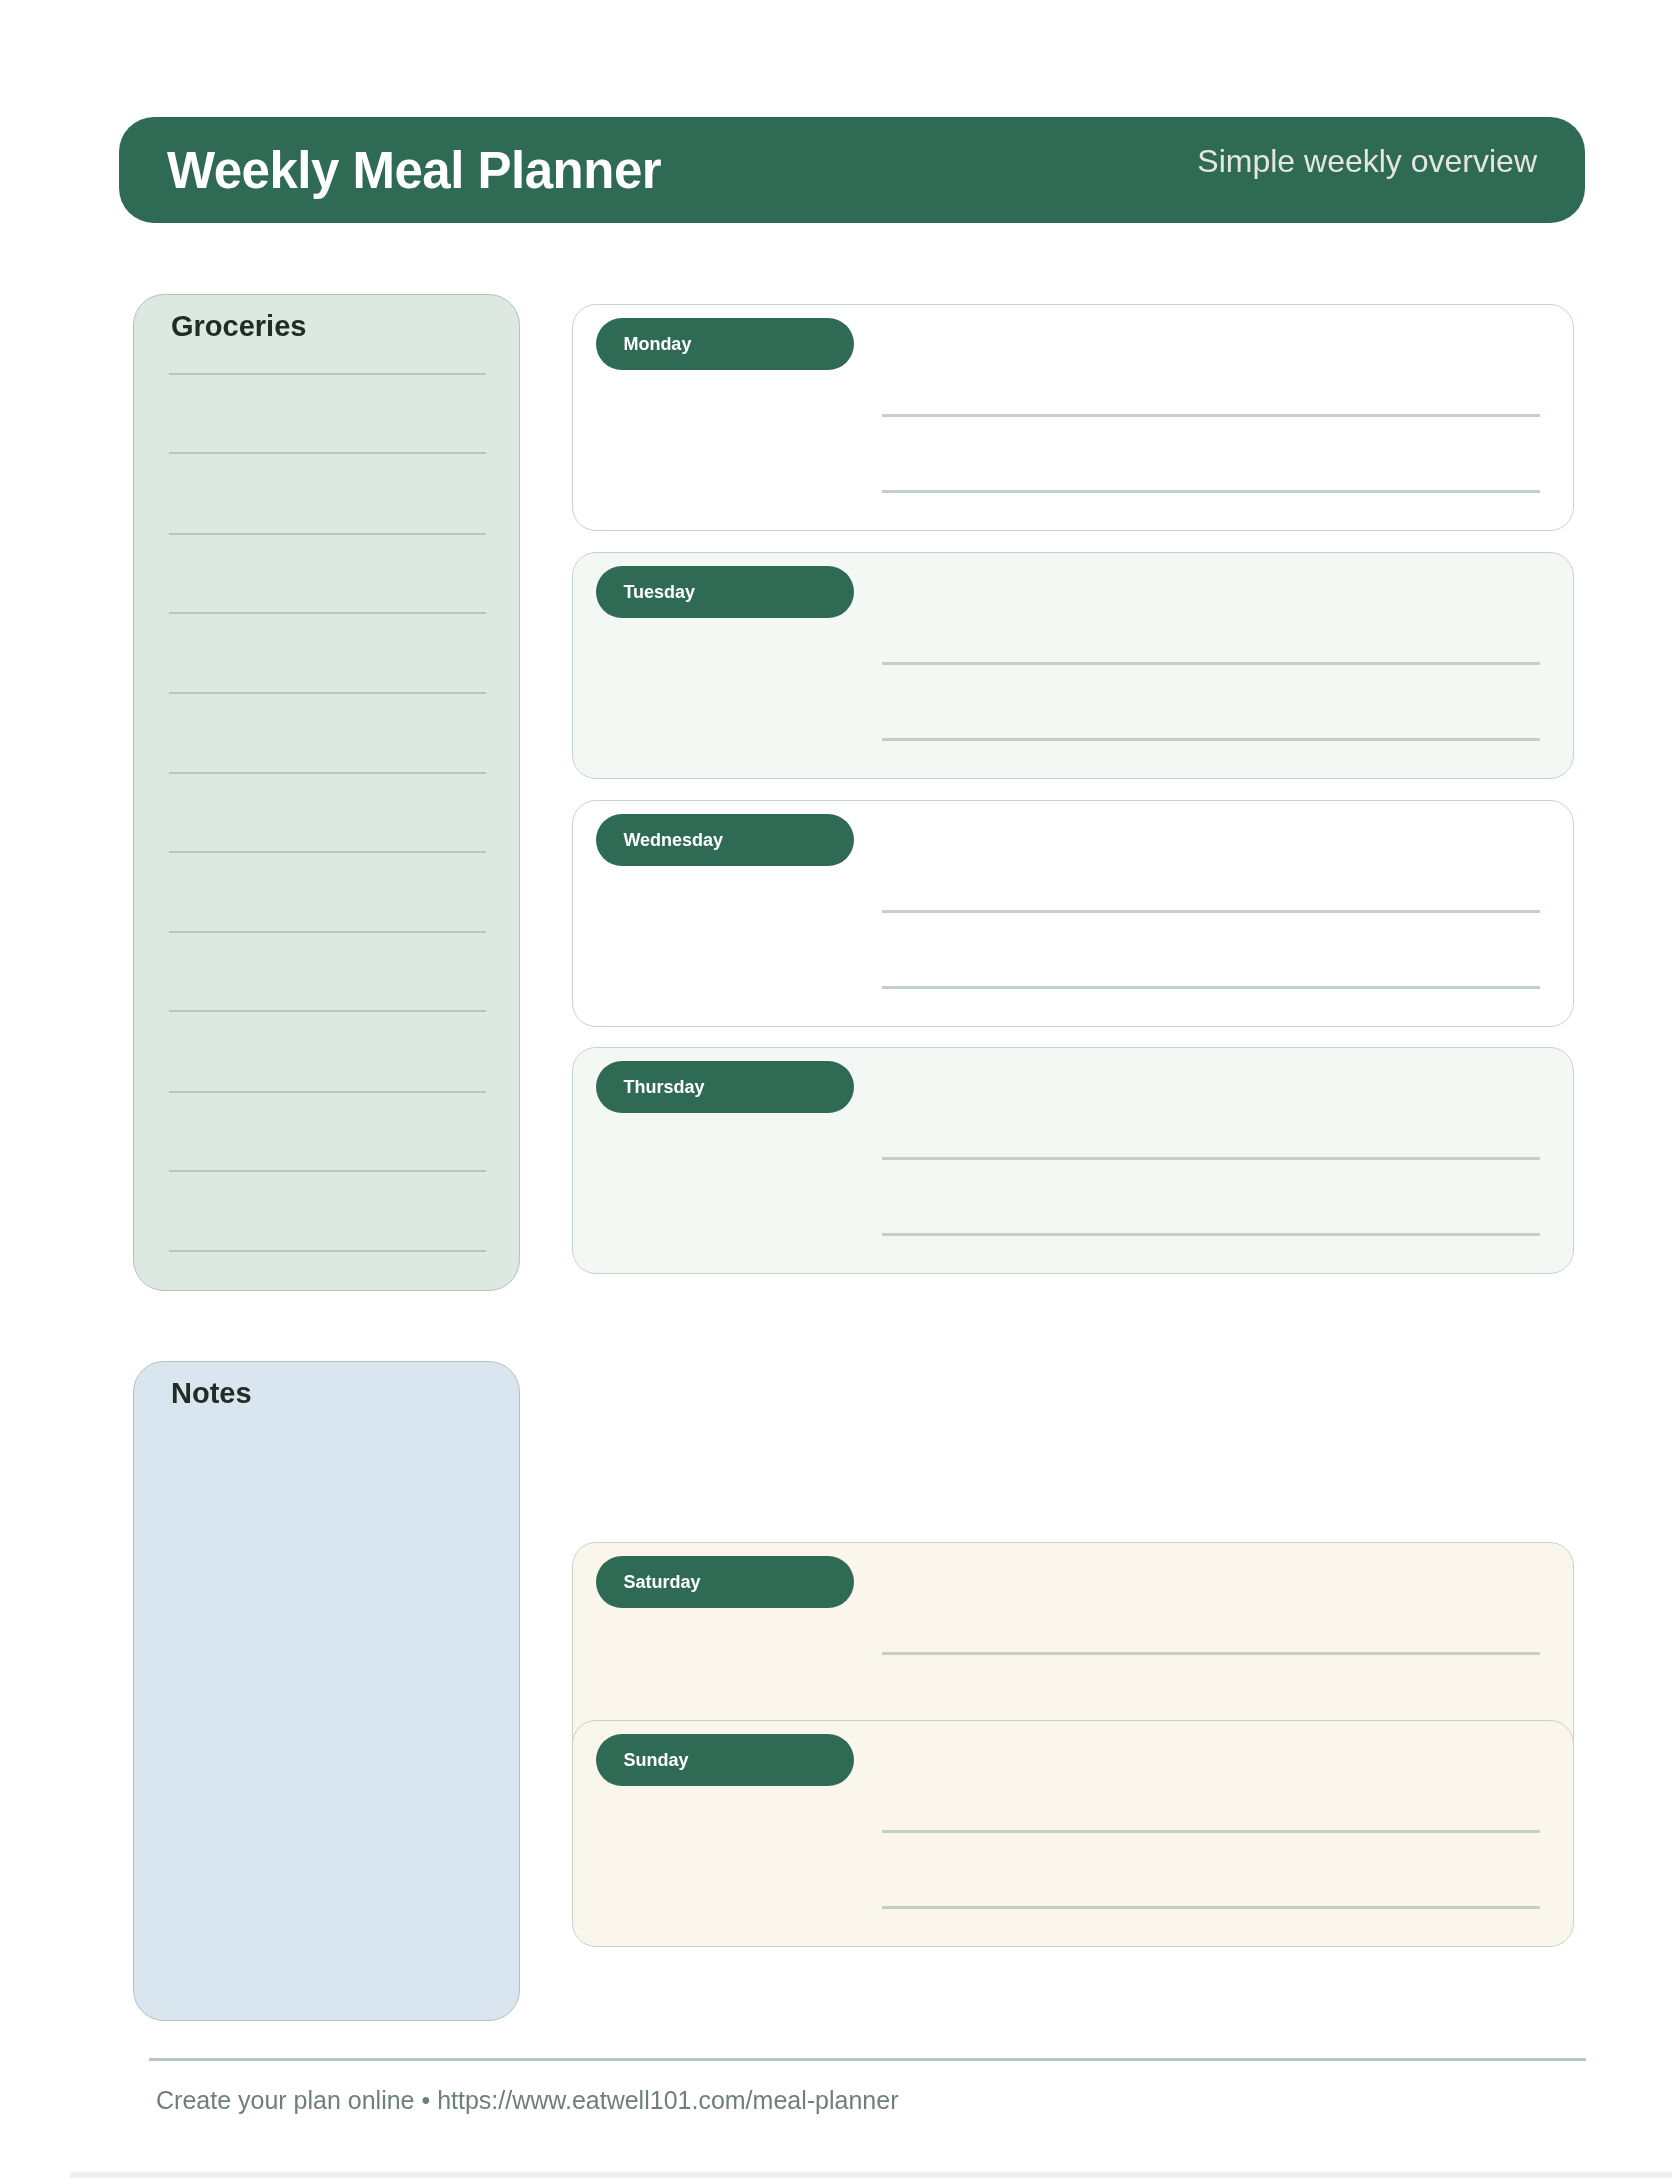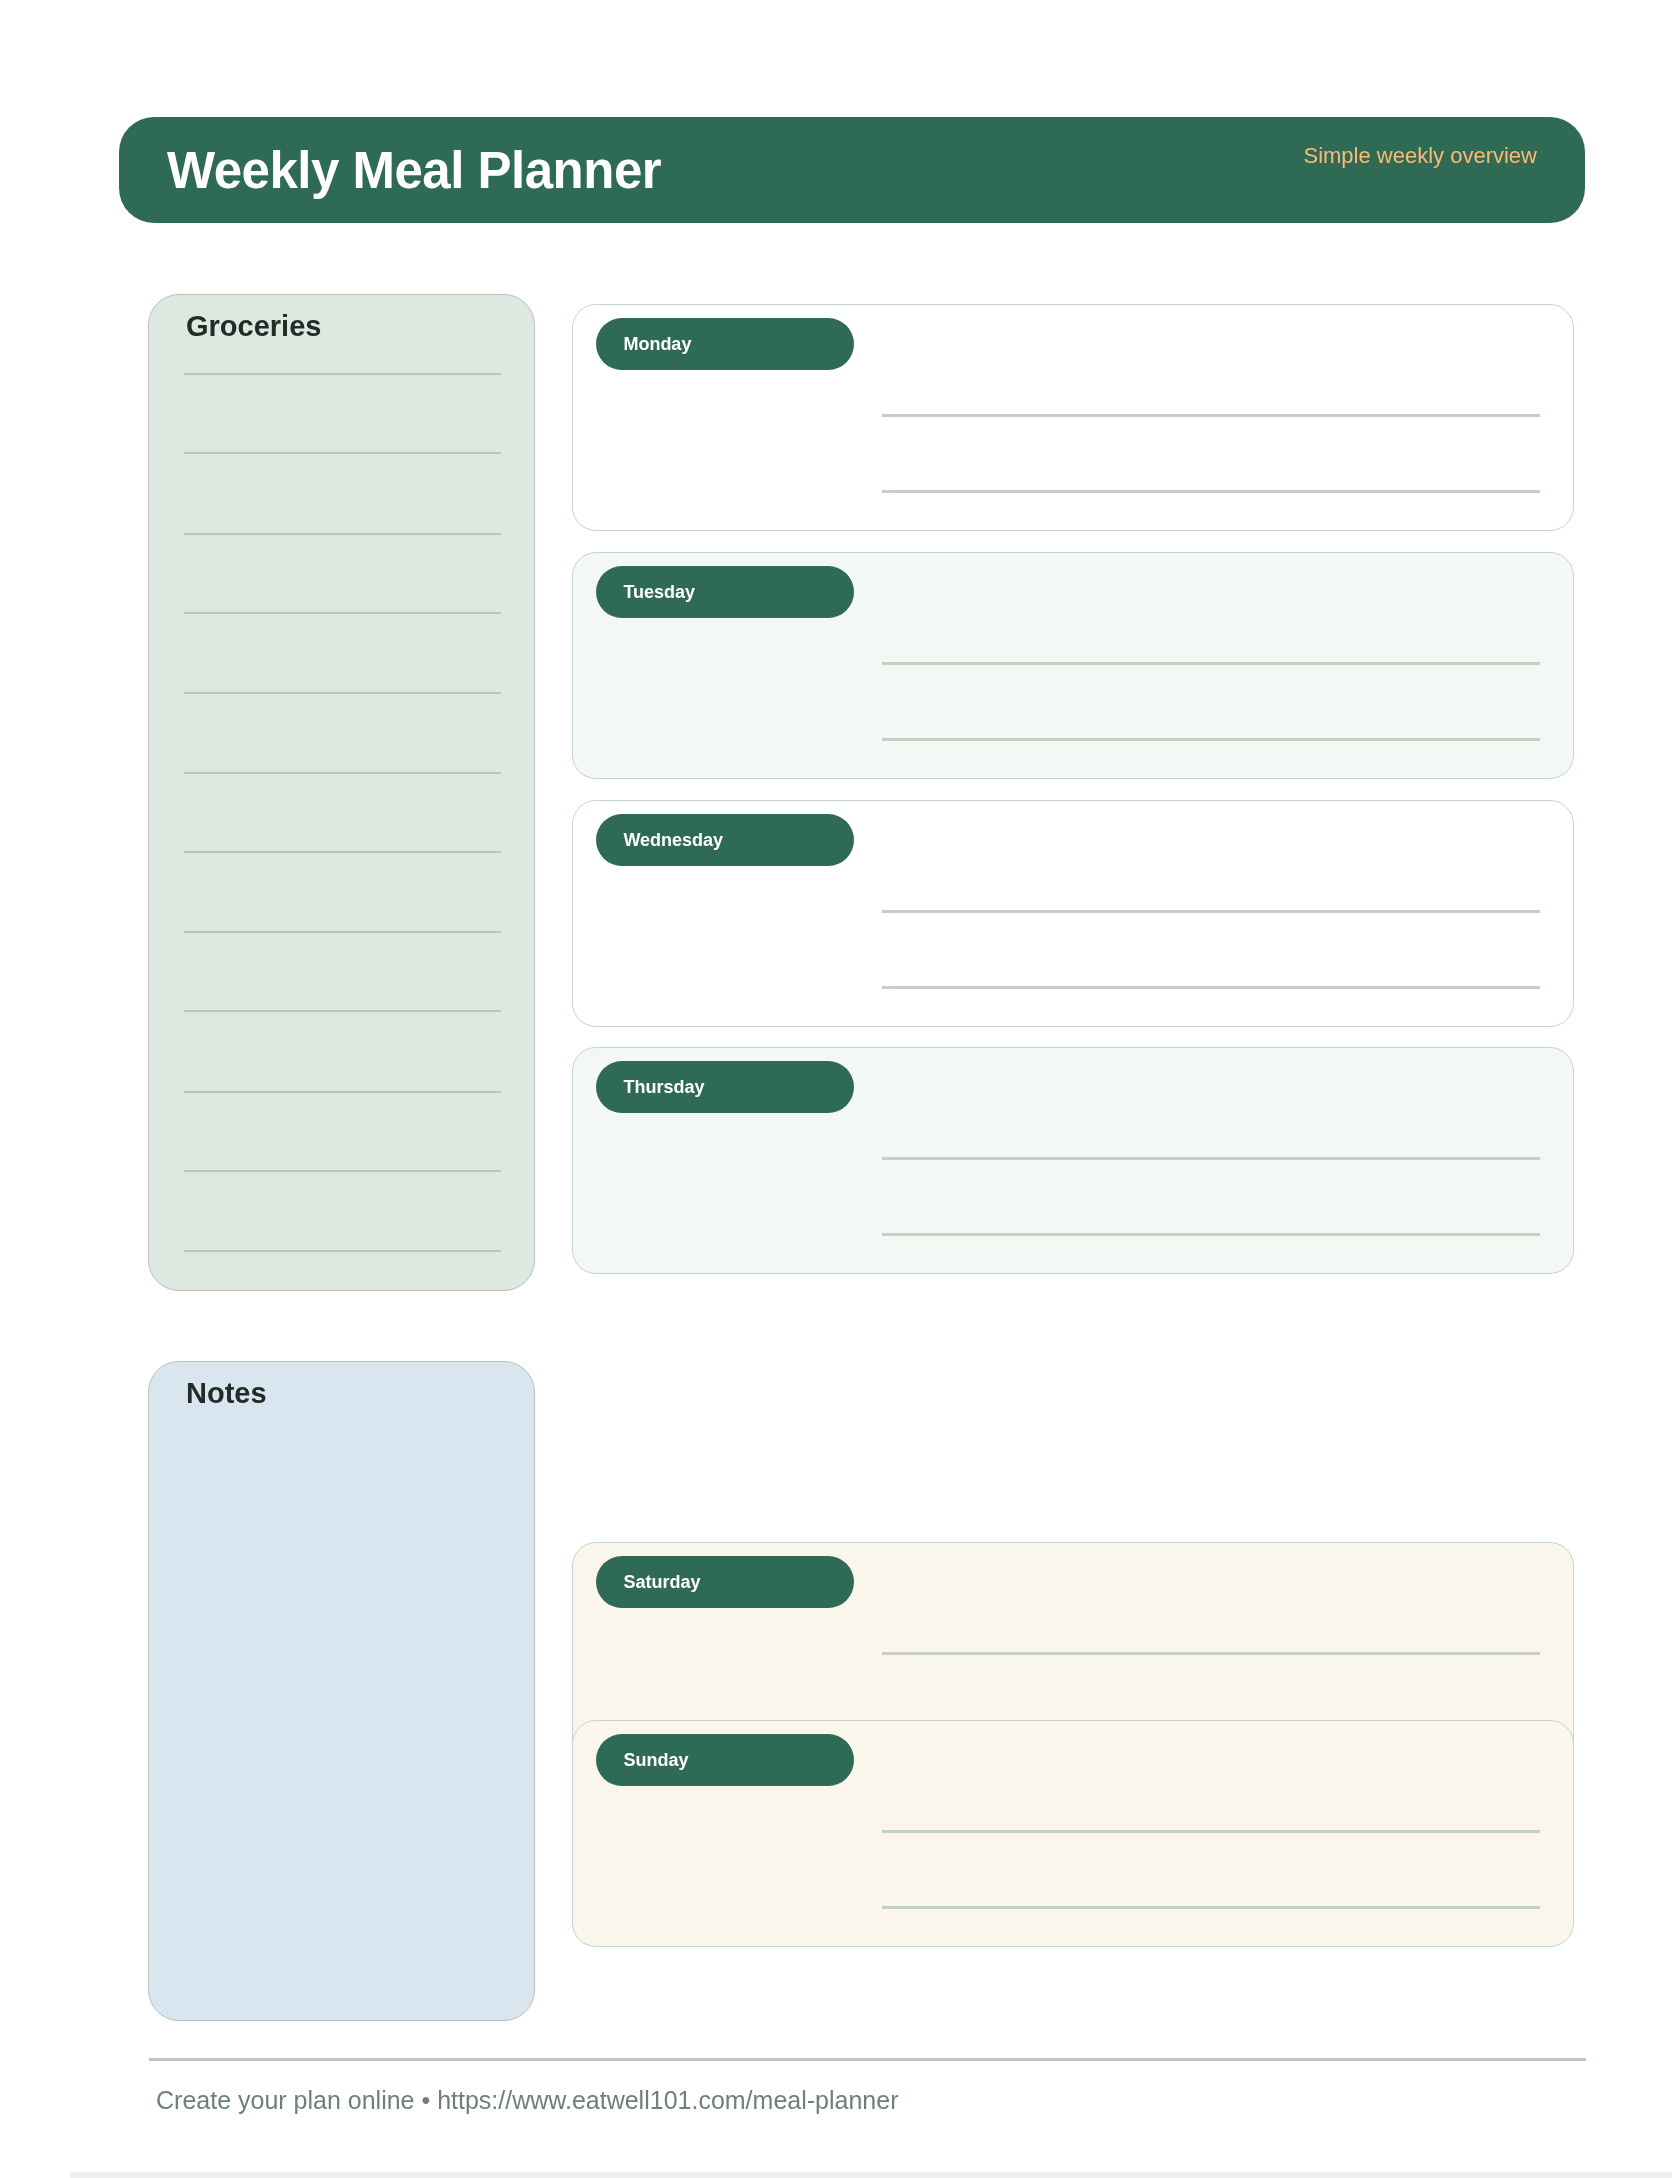--- a/index.html
+++ b/index.html
@@ -15,25 +15,25 @@
   .header{
     position:absolute;left:102px;top:117px;width:1466px;height:106px;
     background:var(--accent);border-radius:35px;
   }
   .header-title{
     position:absolute;left:48px;top:50%;transform:translateY(-50%);
     color:#ffffff;font-size:51px;font-weight:bold;letter-spacing:-0.5px;white-space:nowrap;
   }
   .header-subtitle{
     position:absolute;right:48px;top:25.6px;
-    color:#fdba74;font-size:22px;font-weight:normal;white-space:nowrap;
+    color:#e5e5e5;font-size:32px;font-weight:normal;white-space:nowrap;
   }
   
   .panel{
-    position:absolute;left:131px;width:387px;
+    position:absolute;left:116px;width:387px;
     border:1.8px solid var(--panel-border);border-radius:31px;
     box-sizing:border-box;
   }
   .panel-groceries{top:294px;height:997px;background:var(--groceries-bg);}
   .panel-notes{top:1361px;height:660px;background:var(--notes-bg);text-align:right;}
   .panel-heading{
     position:absolute;left:37px;top:14.6px;
     font-size:29px;font-weight:bold;color:var(--heading-text);
   }
   .g-line{

